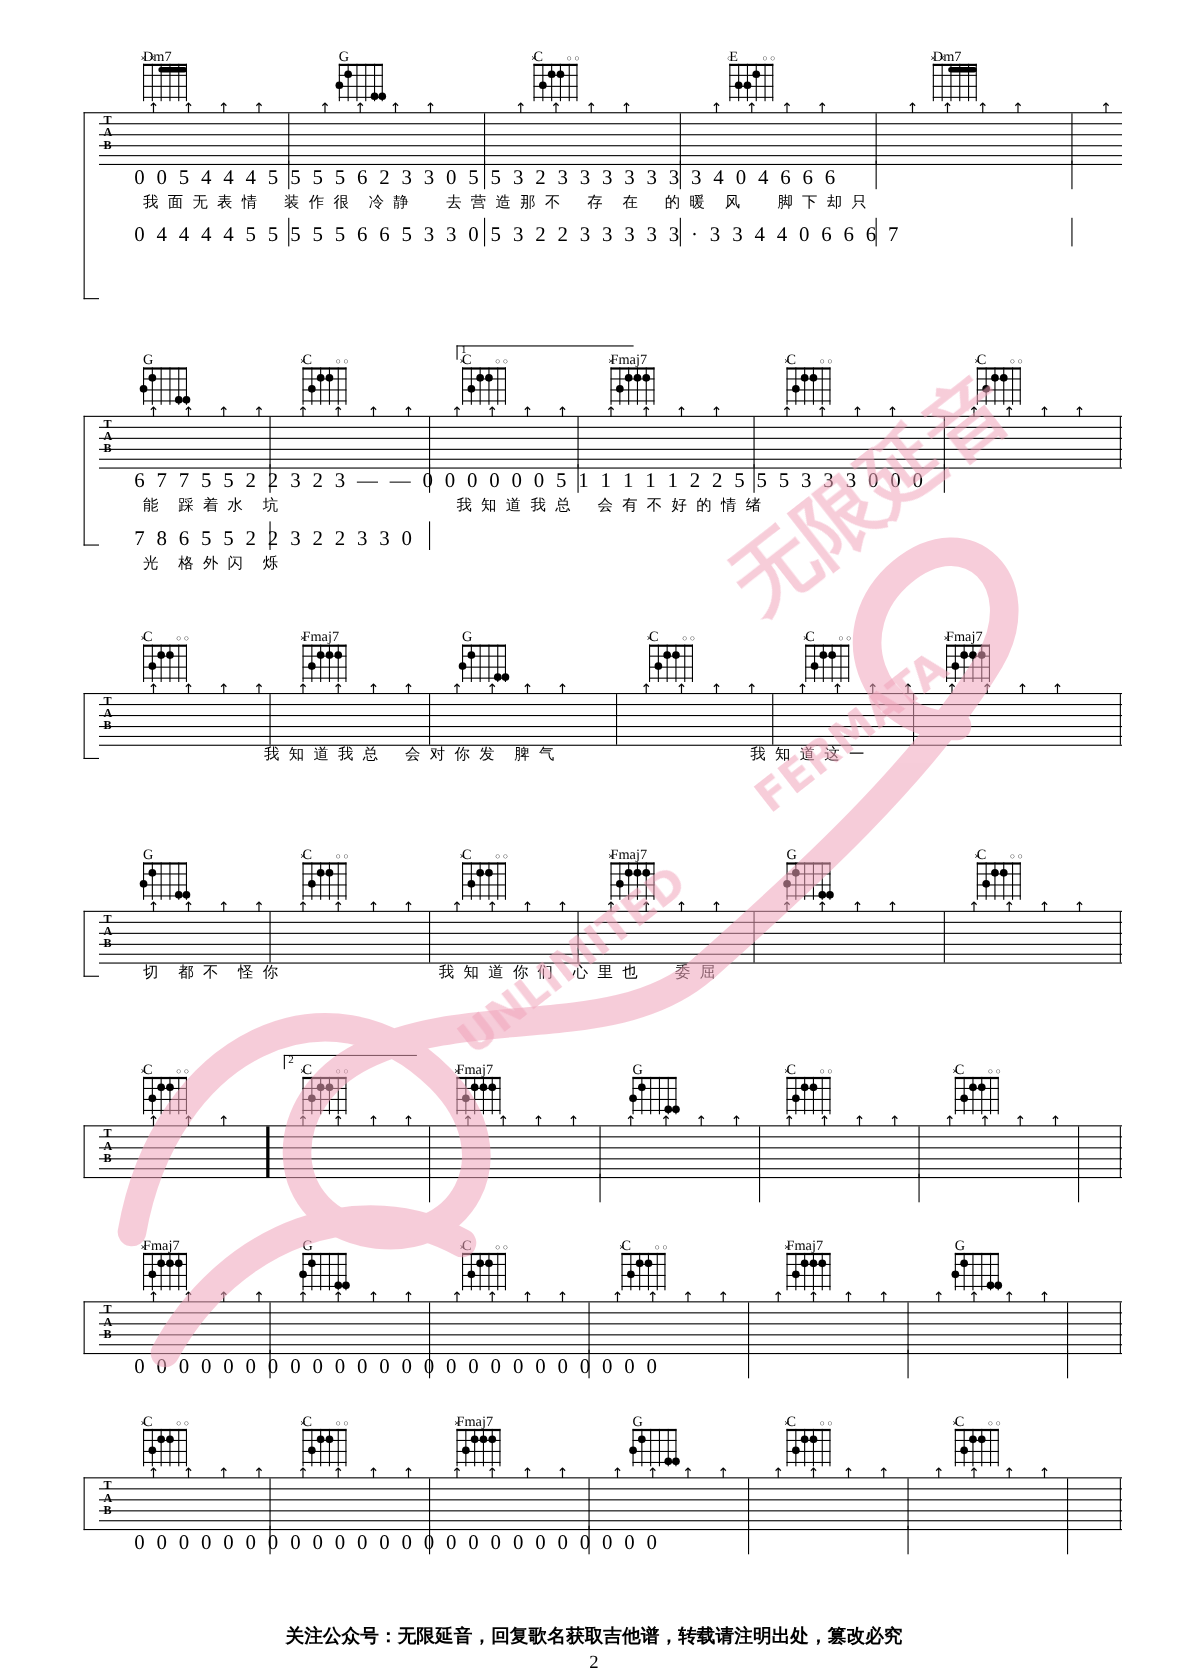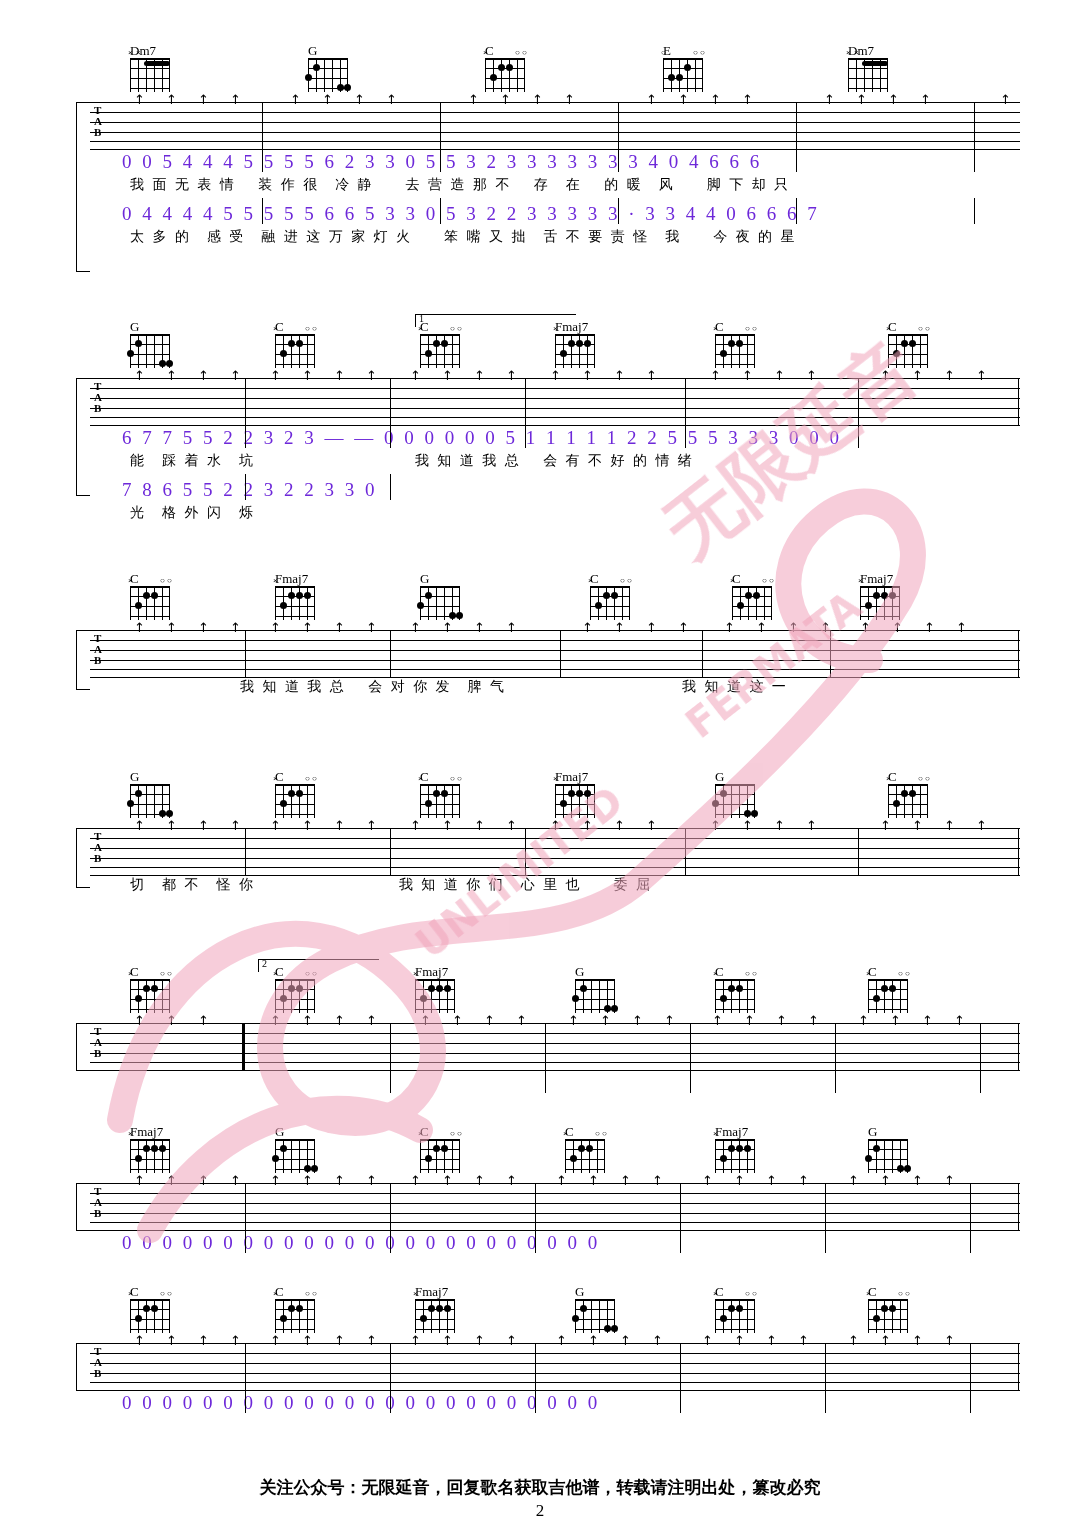--- a/index.html
+++ b/index.html
@@ -163,21 +163,21 @@
     position: relative;
     height: 30px;
     margin-left: 30px;
     width: 930px;
   }
   .num {
     position: absolute;
     font-family: "Liberation Serif", serif;
     font-size: 19px;
     line-height: 19px;
-    color: #6d28d9;
+    color: #000000;
     white-space: nowrap;
   }
   .num.u { text-decoration: underline; }
   .barline {
     position: absolute;
     width: 1.2px;
     background: #000;
   }
   .lyricrow {
     position: relative;
@@ -404,23 +404,20 @@
       <div class="lyr" style="left:40px;top:0px;letter-spacing:2px;">我 面 无 表 情　 装 作 很　冷 静　　去 营 造 那 不　 存　在　 的 暖　风　　脚 下 却 只</div>
     </div>
 
     <div class="numrow" style="height:26px;">
       <div class="num" style="left:32px;top:2px;letter-spacing:3px;">0 4 4 4   4 5   5 5 5 5 6 6 5 3   3 0   5 3 2 2   3 3 3 3 3 · 3 3 4   4 0   6 6 6 7</div>
       <div class="barline" style="left:172px;top:-4px;height:26px"></div>
         <div class="barline" style="left:350px;top:-4px;height:26px"></div>
         <div class="barline" style="left:528px;top:-4px;height:26px"></div>
         <div class="barline" style="left:706px;top:-4px;height:26px"></div>
         <div class="barline" style="left:884px;top:-4px;height:26px"></div>
-    </div>
-    <div class="lyricrow">
-      <div class="lyr" style="left:40px;top:0px;letter-spacing:2px;">太 多 的　感 受　融 进 这 万 家 灯 火　　笨 嘴 又 拙　舌 不 要 责 怪　我　　今 夜 的 星</div>
     </div>
   </div>
 
   <div class="system" style="top:320px;">
     <div class="chord-row">
       <div class="chord" style="left:70px;">
         <div class="cname">G</div>
         <div class="grid">
             <div class="nut"></div>
           <div class="vline" style="left:0"></div>

